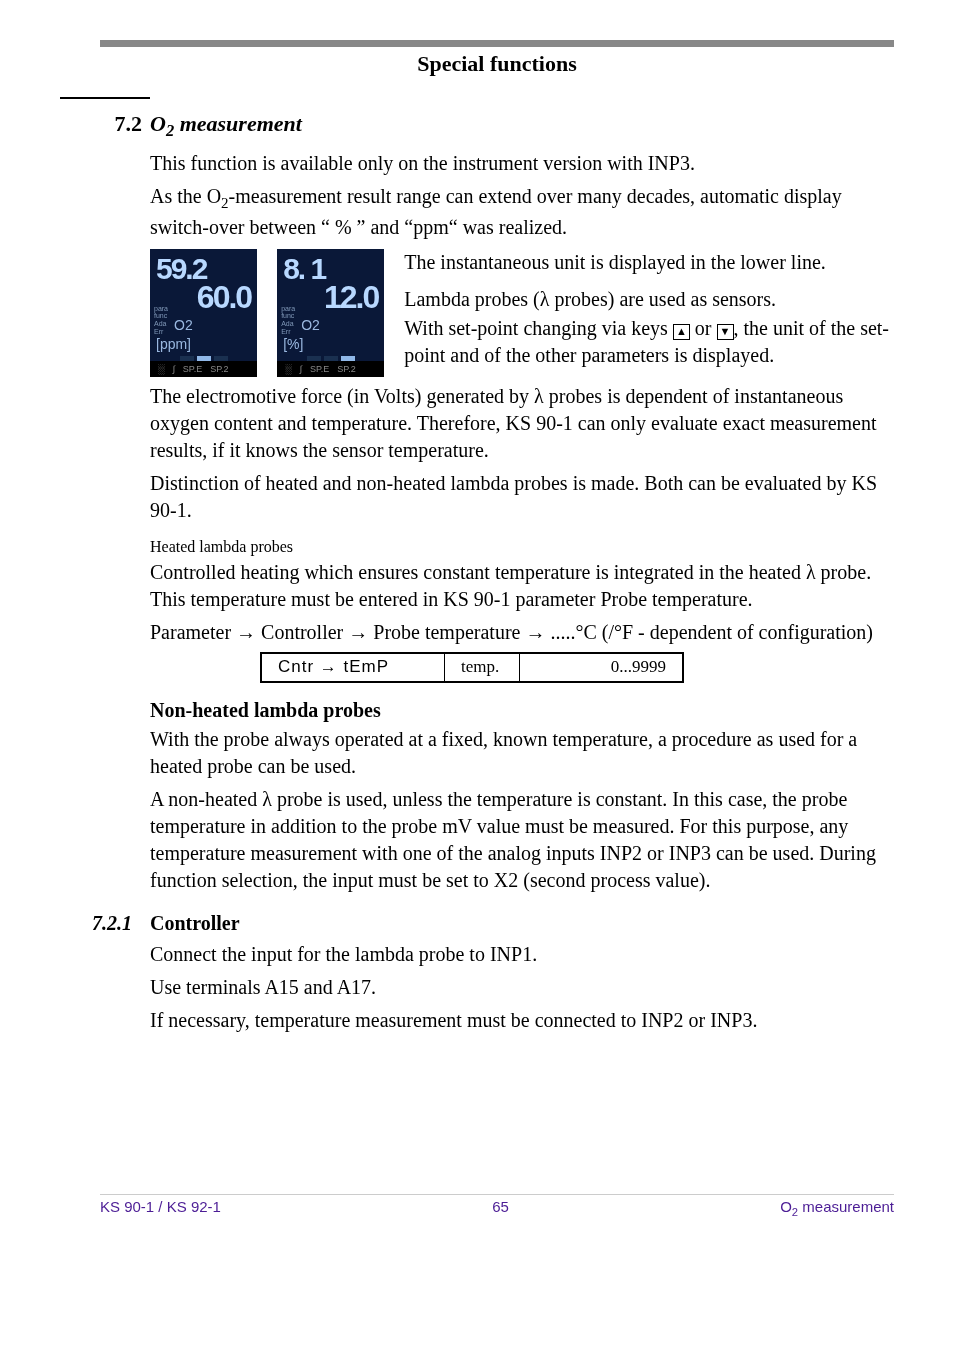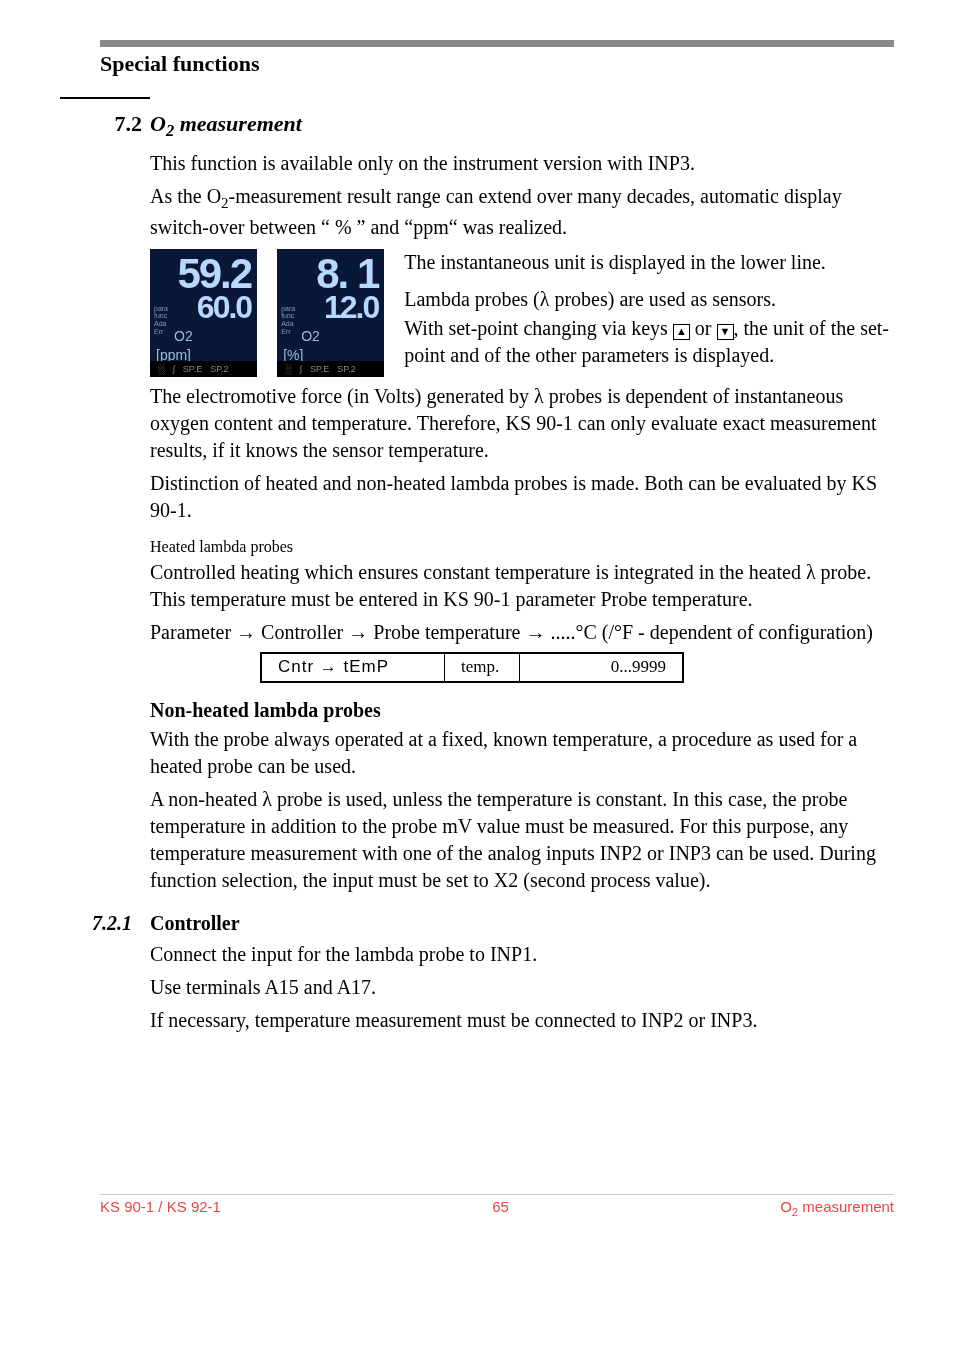--- a/index.html
+++ b/index.html
@@ -9,21 +9,21 @@
     background: #fff;
     margin: 0;
     padding: 40px 60px 30px 100px;
     line-height: 1.35;
   }
   .header-bar {
     border-top: 7px solid #888;
     margin-bottom: 2px;
   }
   .header-title {
-    text-align: left;
+    text-align: center;
     font-weight: bold;
     color: #000;
     font-size: 22px;
     margin-bottom: 30px;
   }
   .section-row {
     display: flex;
     align-items: flex-start;
     margin-bottom: 8px;
   }
@@ -68,23 +68,23 @@
     background: #0a1838;
     width: 178px;
     height: 128px;
     position: relative;
     font-family: Arial, sans-serif;
     color: #a0c8ff;
     padding: 6px 6px 0 6px;
     box-sizing: border-box;
   }
   .lcd .big {
-    font-size: 42px;
-    font-weight: bold;
-    text-align: right;
+    font-size: 30px;
+    font-weight: bold;
+    text-align: left;
     letter-spacing: -2px;
     line-height: 0.9;
     font-family: 'Arial Black', Arial, sans-serif;
     color: #b8d8ff;
   }
   .lcd .med {
     font-size: 32px;
     font-weight: bold;
     text-align: right;
     letter-spacing: -2px;
@@ -193,21 +193,21 @@
   }
   .subsection-title {
     font-weight: bold;
     font-size: 20px;
   }
   .page-footer {
     display: flex;
     justify-content: space-between;
     font-family: Arial, sans-serif;
     font-size: 15px;
-    color: #ef4444;
+    color: #4c1d95;
     margin-top: 160px;
     border-top: 1px solid #ccc;
     padding-top: 2px;
     gap: 28px;
   }
   sub { font-size: 0.75em; }
 </style>
 </head>
 <body>
 

